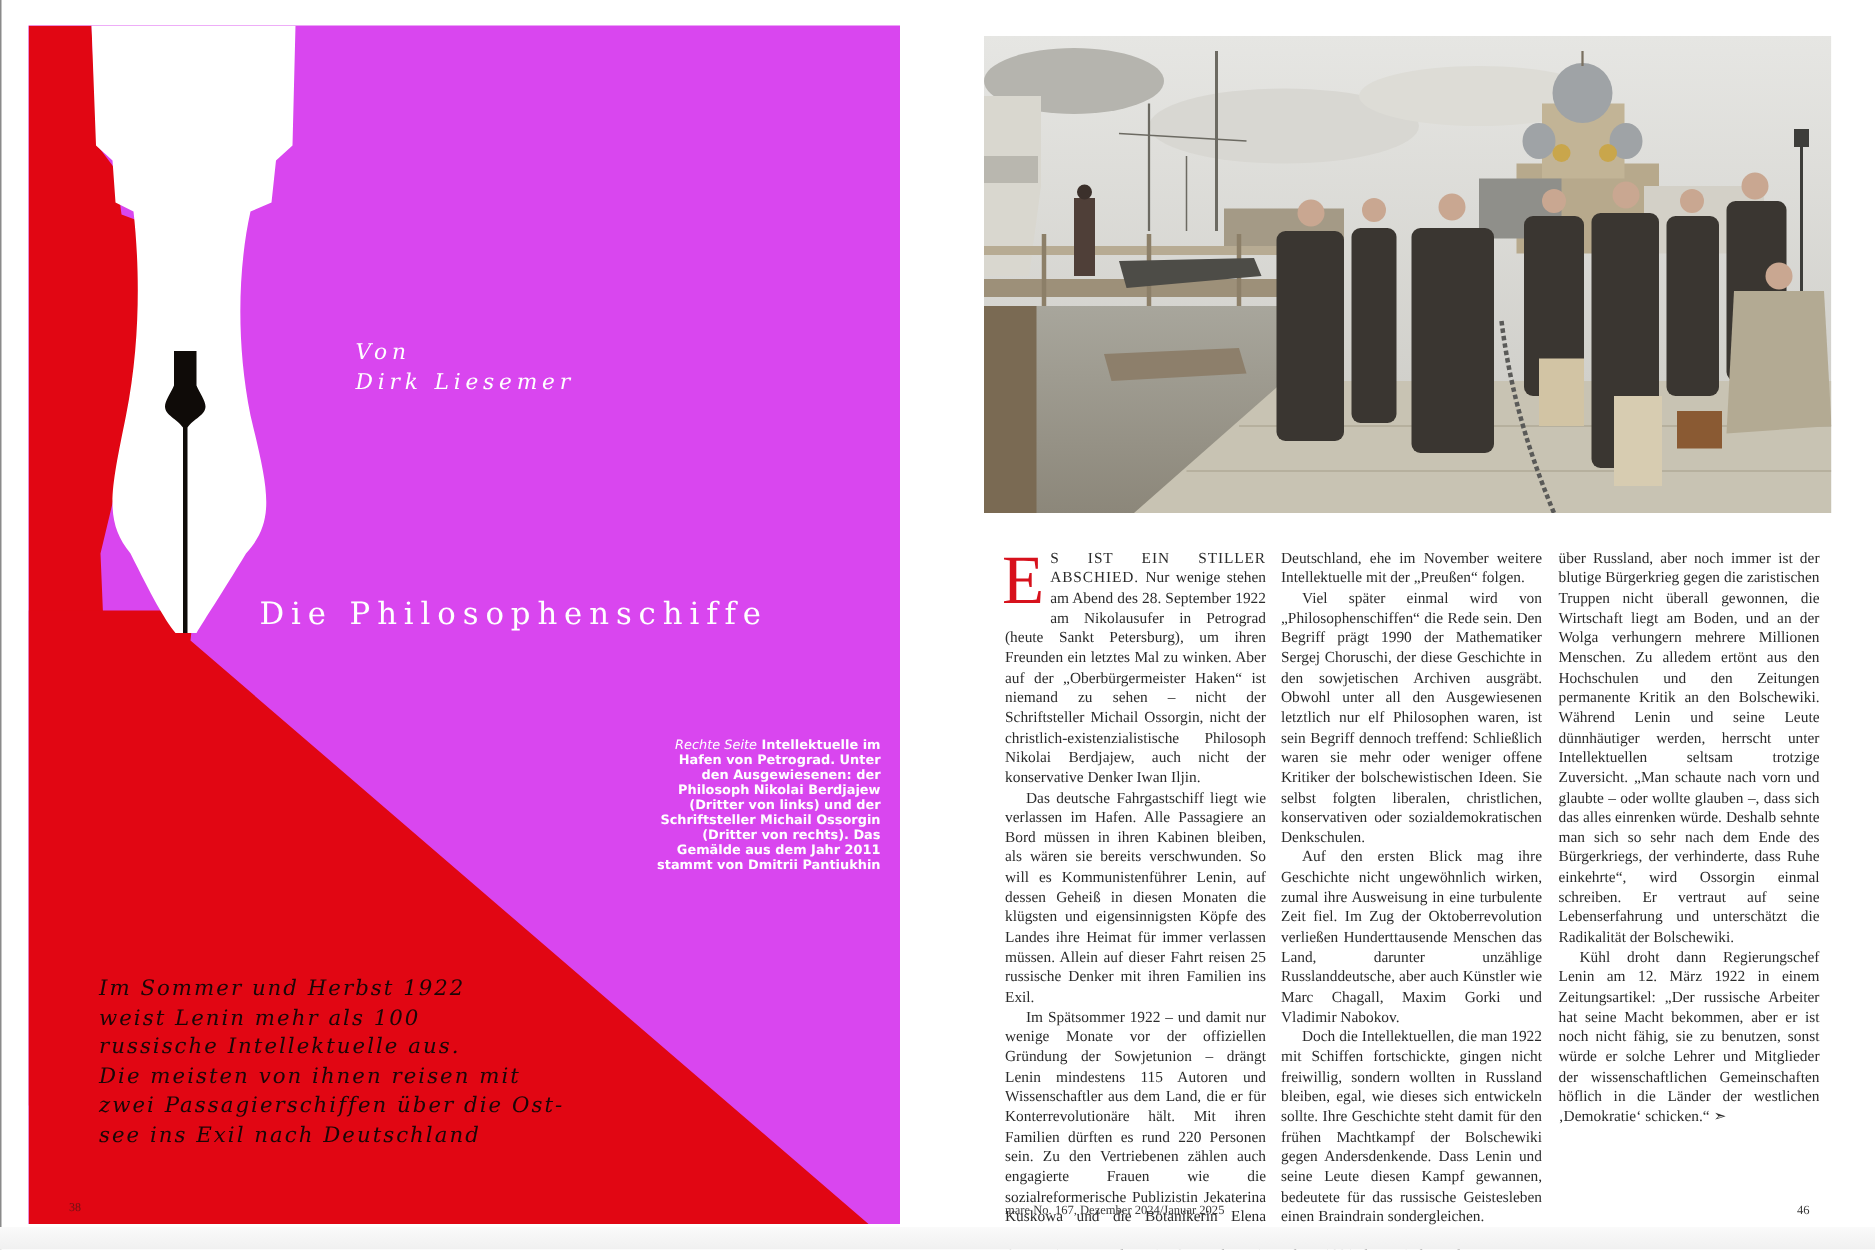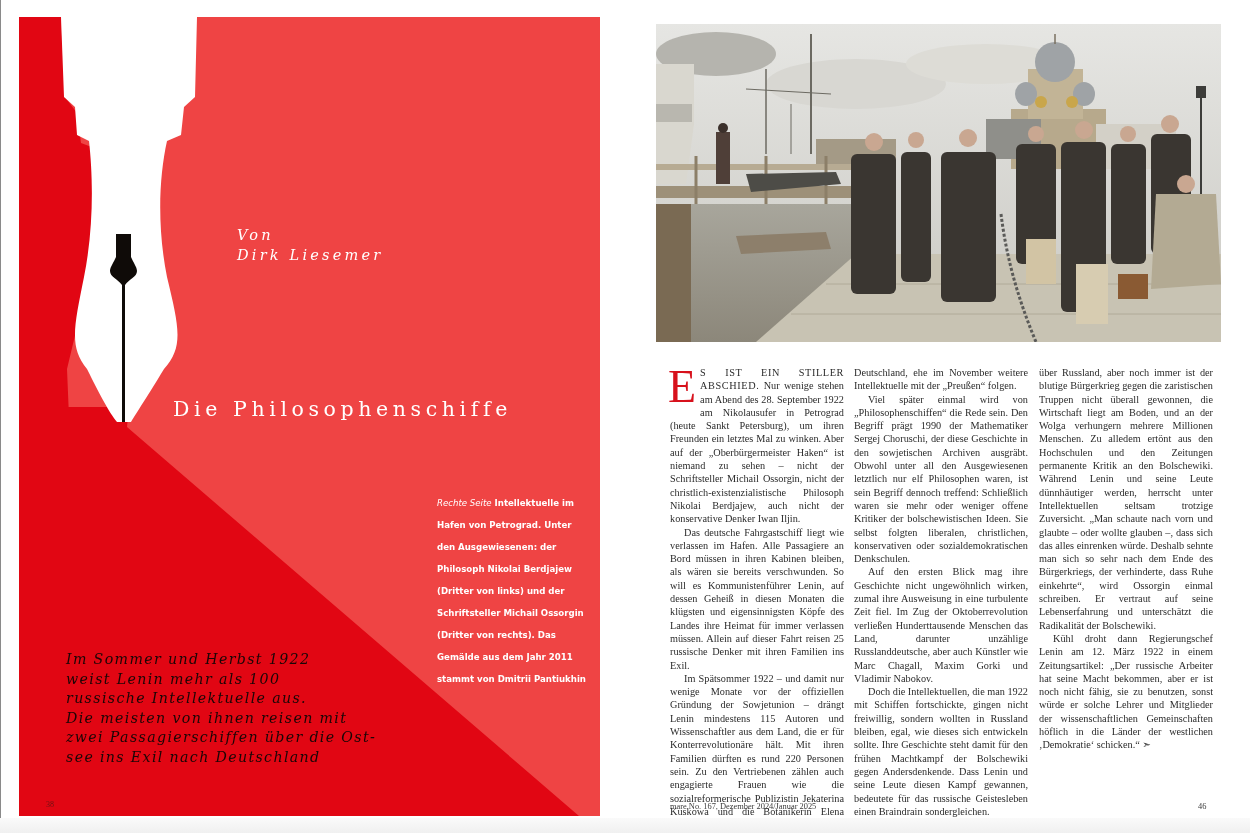--- a/index.html
+++ b/index.html
@@ -1,25 +1,25 @@
 <!DOCTYPE html>
 <html><head>
 <meta charset="utf-8">
 <style>
   html, body { margin:0; padding:0; }
   body { width:1250px; height:833px; background:#ffffff; position:relative; overflow:hidden; font-family:"DejaVu Serif", serif; }
   .left-border { position:absolute; left:0; top:0; width:1px; height:833px; background:#8a8a8a; }
   .bottom-shade { position:absolute; left:0; top:818px; width:1250px; height:15px; background:linear-gradient(#fafafa,#f0f0f0); }
 
   
-  .left-page { position:absolute; left:19px; top:17px; width:581px; height:799px; overflow:hidden; background:#ef4444; }
+  .left-page { position:absolute; left:19px; top:17px; width:581px; height:799px; overflow:hidden; background:#d946ef; }
   .left-page svg.art { position:absolute; left:0; top:0; }
   .byline { position:absolute; left:218px; top:208px; color:#ffffff; font-family:"DejaVu Serif", serif; font-style:italic; font-size:14.5px; letter-spacing:3.2px; line-height:20px; }
   .title { position:absolute; left:154px; top:380px; color:#ffffff; font-family:"DejaVu Serif", serif; font-size:20.5px; letter-spacing:4.6px; white-space:nowrap; }
-  .caption { position:absolute; left:418px; top:475px; width:150px; color:#ffffff; font-family:"DejaVu Sans", sans-serif; font-size:8.6px; line-height:22px; font-weight:bold; }
+  .caption { position:absolute; left:418px; top:475px; width:150px; color:#ffffff; font-family:"DejaVu Sans", sans-serif; font-size:8.6px; line-height:10px; font-weight:bold;text-align:right; }
   .caption .lead { font-style:italic; font-weight:normal; }
   .intro { position:absolute; left:47px; top:633px; width:330px; color:#1a0606; font-family:"DejaVu Serif", serif; font-style:italic; font-size:14.2px; letter-spacing:1.35px; line-height:19.5px; }
   .intro div { white-space:nowrap; }
   .folio-left { position:absolute; left:27px; top:783px; color:#6e1414; font-family:"Liberation Serif", serif; font-size:8px; }
 
   
   .painting { position:absolute; left:656px; top:24px; width:565px; height:318px; overflow:hidden; }
   .painting svg { display:block; }
   .columns { position:absolute; left:670px; top:366px; width:552px; font-family:"Liberation Serif", serif; font-size:10.25px; line-height:13.3px; color:#2b2b2b; }
   .col { position:absolute; top:0; width:174px; text-align:justify; hyphens:auto; }

